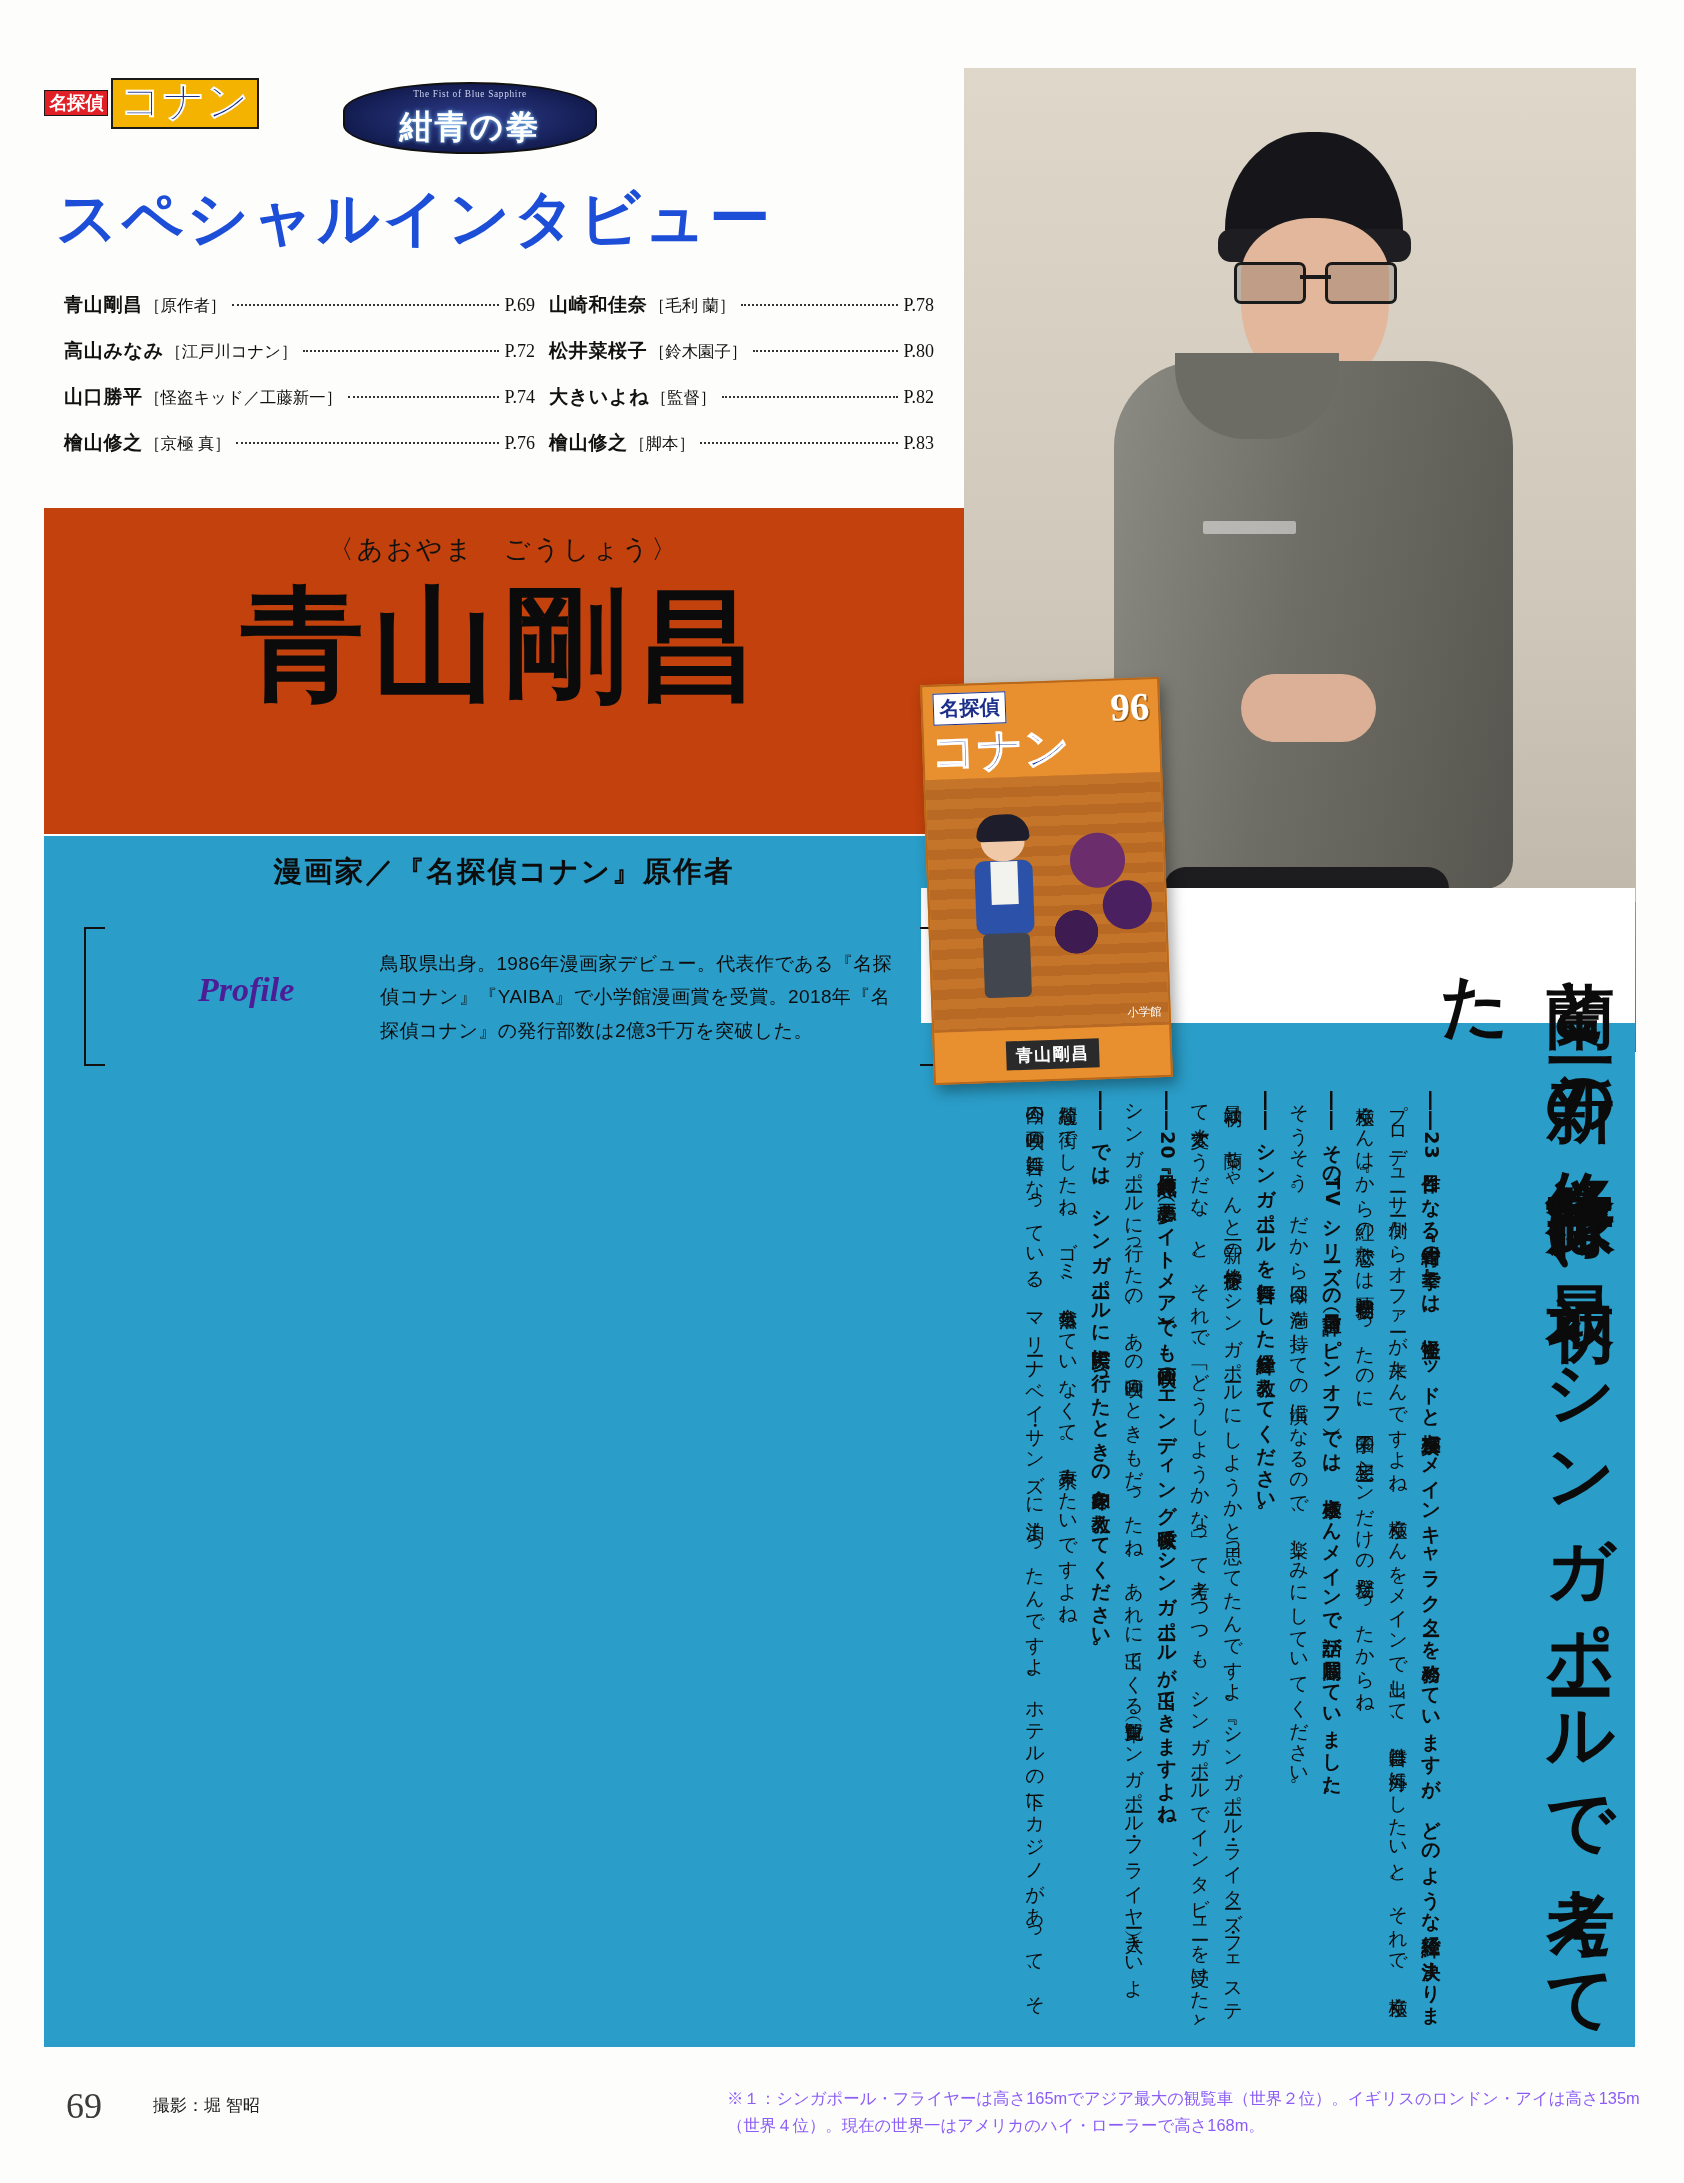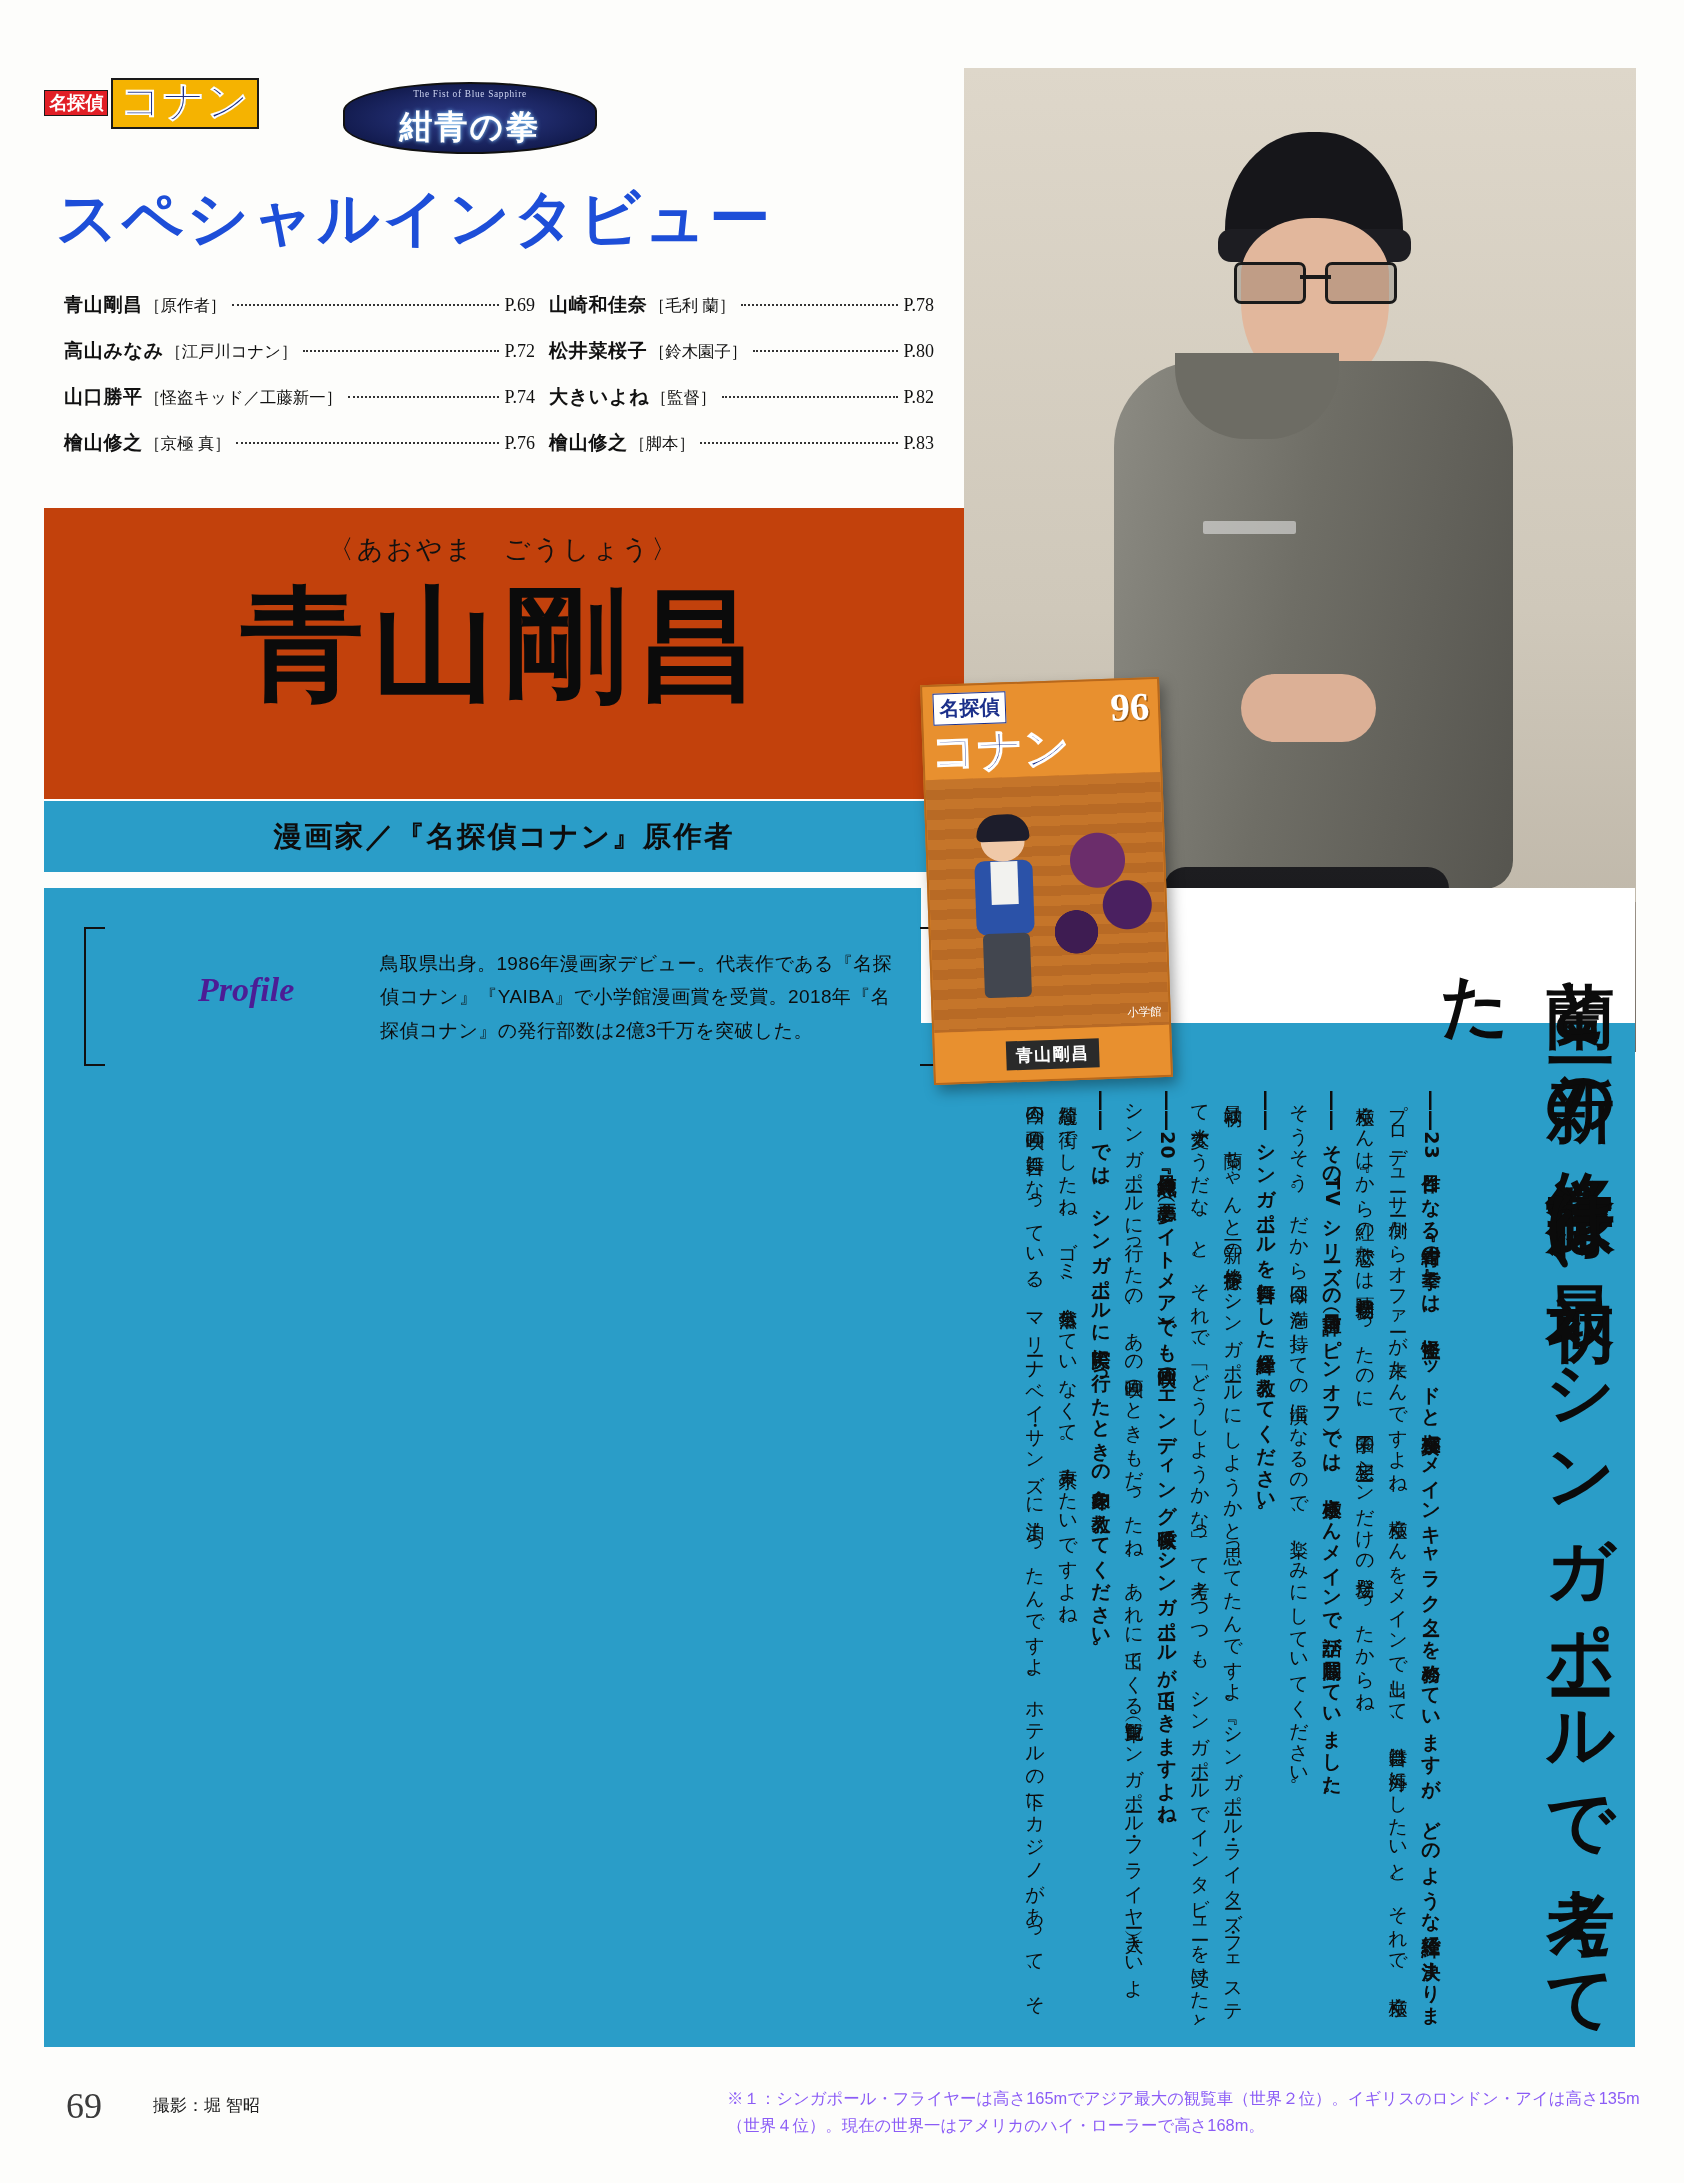--- a/index.html
+++ b/index.html
@@ -279,21 +279,21 @@
     font-size: 26px; color: #111; letter-spacing: 2.9px;
   }
   .name-main {
     position: absolute; left: 0; right: 0; top: 56px;
     text-align: center;
     font-size: 123px; font-weight: bold; color: #0b0b0b;
     letter-spacing: 8.6px;
     font-family: "DejaVu Sans", sans-serif;
   }
   .name-role-band {
-    position: absolute; left: 44px; top: 799px;
+    position: absolute; left: 44px; top: 834px;
     width: 920px; height: 71px;
     background: #2a9dc8;
     border-top: 2.1px solid #ffffff;
     display: flex; align-items: center; justify-content: center;
   }
   .name-role {
     font-size: 28.5px; font-weight: bold; color: #0d0d0d; letter-spacing: 2.1px;
   }
 
   

